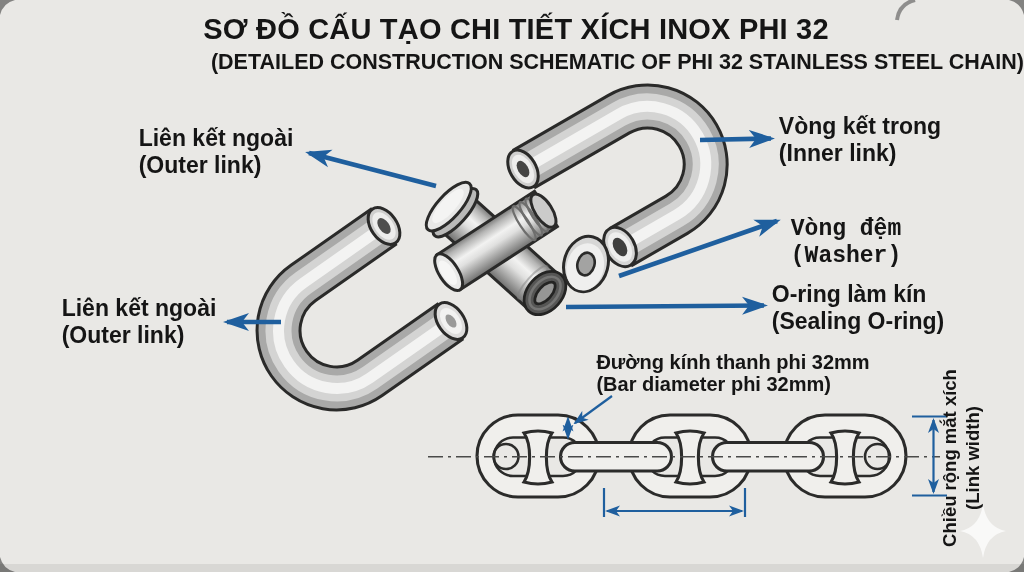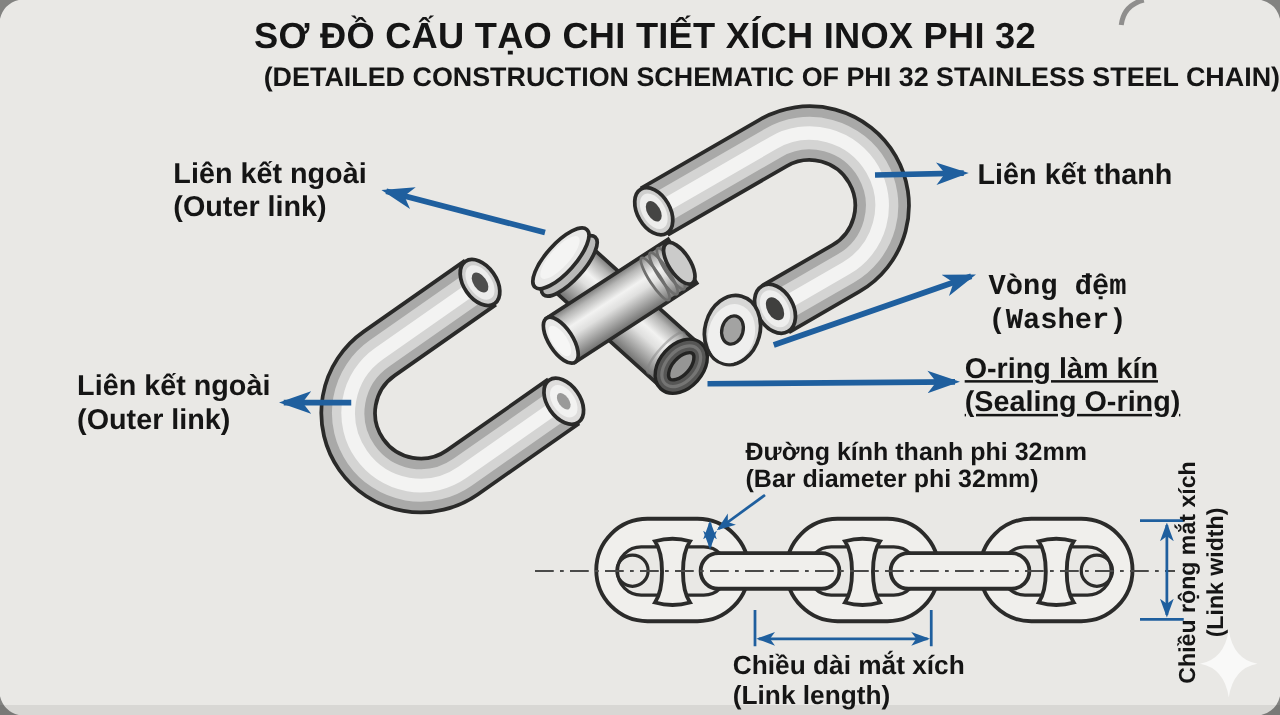--- a/index.html
+++ b/index.html
@@ -208,41 +208,38 @@
 
   <div class="title-line1">SƠ ĐỒ CẤU TẠO CHI TIẾT XÍCH INOX PHI 32</div>
   <div class="title-line2">(DETAILED CONSTRUCTION SCHEMATIC OF PHI 32 STAINLESS STEEL CHAIN)</div>
 
   <div class="callout" style="left:216px; top:152px;">
     <div>Liên kết ngoài</div>
     <div>(Outer link)</div>
   </div>
 
   <div class="callout" style="left:860px; top:140px;">
-    <div>Liên kết thanh</div>
+    <div>Vòng kết trong</div>
+    <div>(Inner link)</div>
   </div>
 
   <div class="callout" style="left:846px; top:243px;font-family:Liberation Mono, monospace;">
     <div>Vòng đệm</div>
     <div>(Washer)</div>
   </div>
 
-  <div class="callout" style="left:858px; top:308px;text-decoration:underline;">
+  <div class="callout" style="left:858px; top:308px;">
     <div>O-ring làm kín</div>
     <div>(Sealing O-ring)</div>
   </div>
 
   <div class="callout" style="left:139px; top:322px;">
     <div>Liên kết ngoài</div>
     <div>(Outer link)</div>
   </div>
 
   <div class="callout sm" style="left:733px; top:373px;">
     <div>Đường kính thanh phi 32mm</div>
     <div>(Bar diameter phi 32mm)</div>
   </div>
 
-  <div class="callout sm" style="left:679px; top:545px; font-size:21px;">
-    <div>Chiều dài mắt xích</div>
-    <div>(Link length)</div>
-  </div>
 
 </div>
 
 </body></html>

